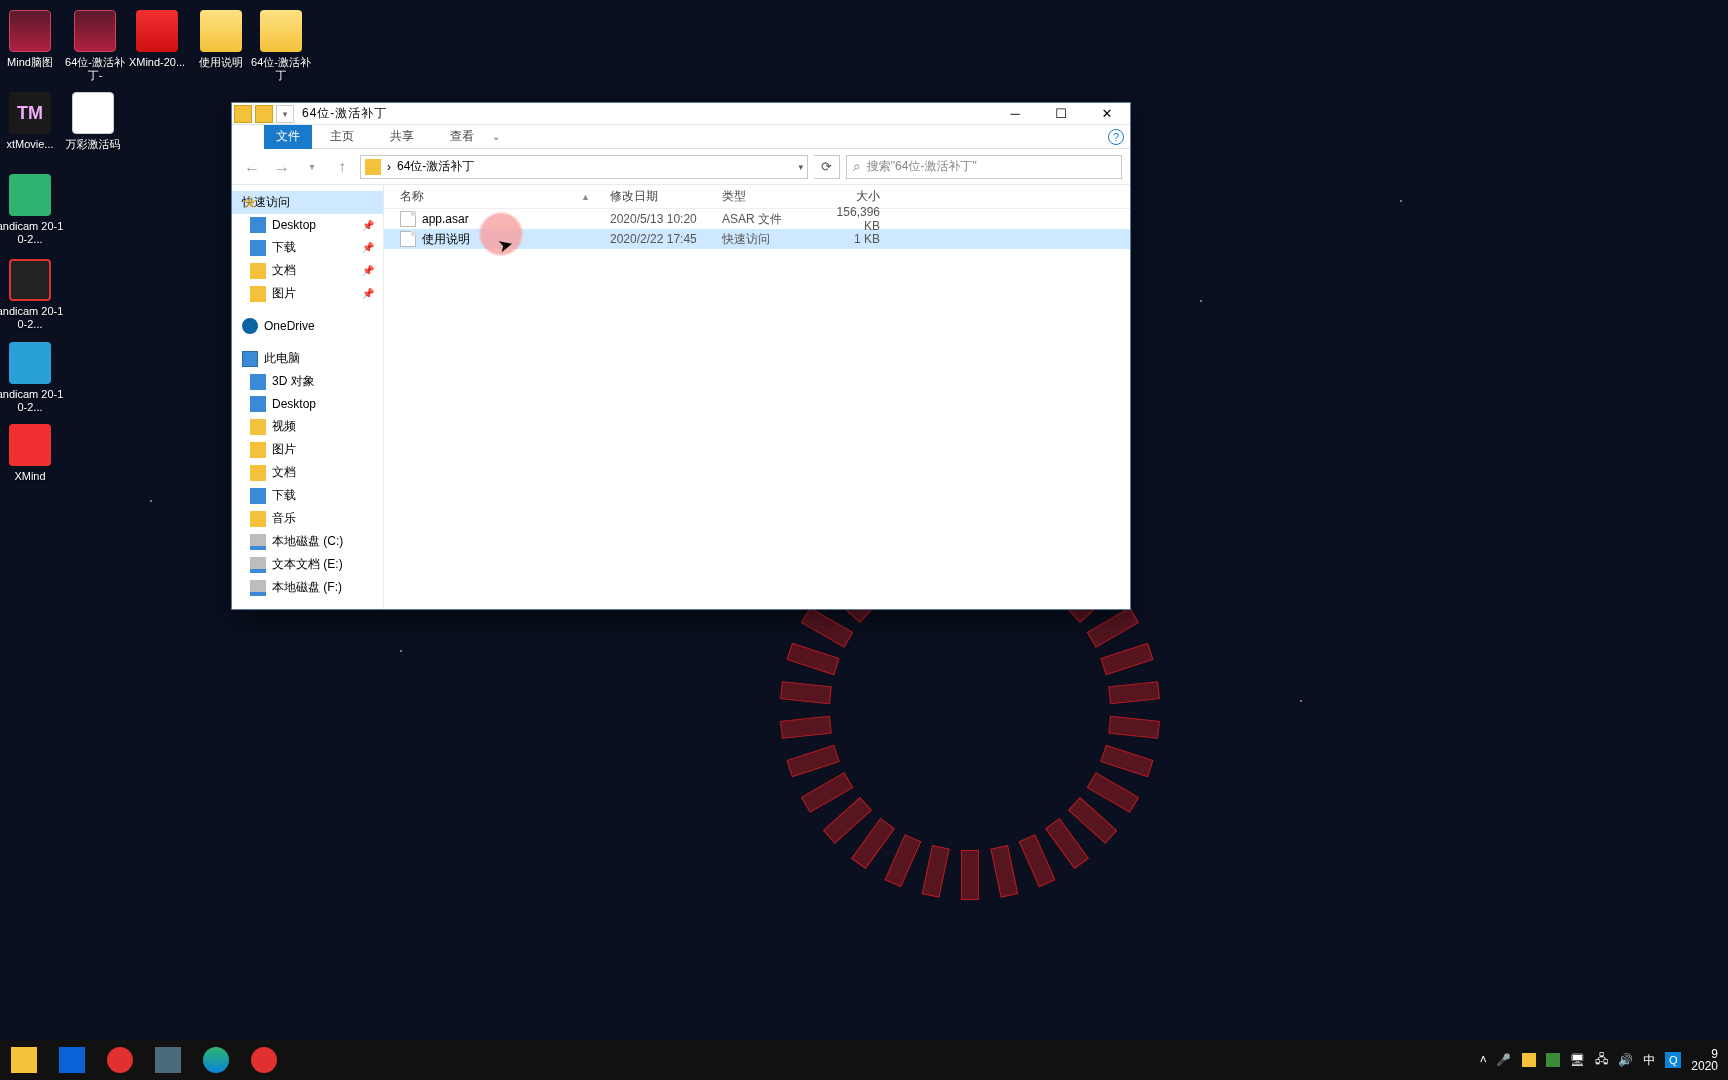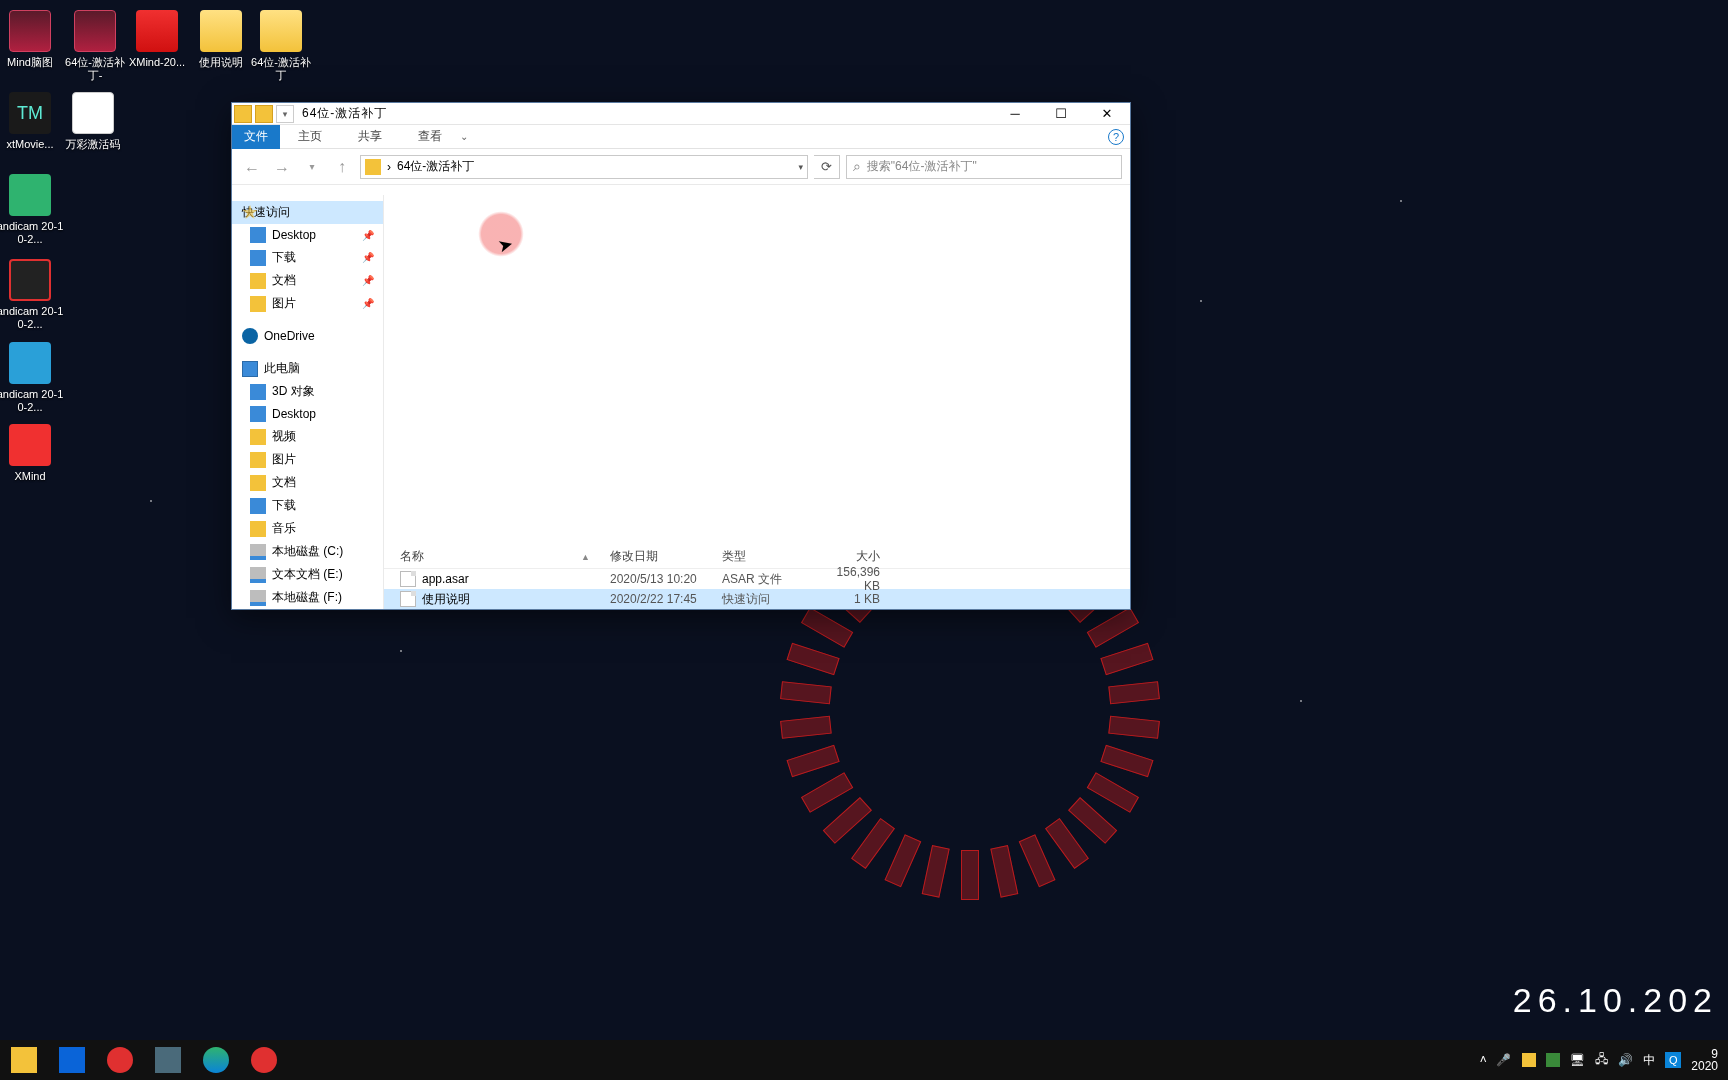--- a/index.html
+++ b/index.html
@@ -9,21 +9,21 @@
 .star { position:absolute; width:2px; height:2px; background:#fff; border-radius:50%; opacity:.6; }
 
 
 .desktop { position:absolute; top:0; left:0; }
 .di { width:70px; text-align:center; position:absolute; }
 .di .ic { width:42px; height:42px; margin:4px auto; border-radius:4px; }
 .di .lbl { font-size:11px; color:#fff; line-height:13px; word-break:break-all; text-shadow:0 1px 2px #000; }
 .ic-zip { background:linear-gradient(#5a1a2a,#b02040); border:1px solid #d04060; }
 .ic-xmind { background:linear-gradient(#f03030,#d01010); }
 .ic-folder { background:linear-gradient(#ffe183,#f3c23a); }
-.ic-tm { background:#1a1a1a; color:#5eead4; font-weight:normal; font-size:18px; display:flex; align-items:center; justify-content:center; }
+.ic-tm { background:#1a1a1a; color:#f0abfc; font-weight:bold; font-size:18px; display:flex; align-items:center; justify-content:center; }
 .ic-txt { background:#fff; border:1px solid #ccc; }
 .ic-mp4 { background:#2fb36f; border-radius:50%; }
 .ic-bandi { background:#222; border-radius:50%; border:2px solid #e03030; }
 .ic-wav { background:#2aa0d8; border-radius:6px; }
 .ic-xm2 { background:#f03030; border-radius:6px; }
 
 
 .ring { position:absolute; left:780px; top:520px; width:380px; height:380px; }
 .seg { position:absolute; width:18px; height:50px; background:rgba(200,30,30,.4); border:1px solid rgba(230,30,30,.7); top:0; left:181px; transform-origin:9px 190px; }
 
@@ -39,34 +39,34 @@
 .tray { position:absolute; right:0; bottom:0; height:40px; display:flex; align-items:center; color:#fff; font-size:12px; gap:10px; padding:0 10px; }
 
 
 .win { position:absolute; left:231px; top:102px; width:900px; height:508px; background:#fff; border:1px solid #5a7aa0; box-shadow:0 8px 30px rgba(0,0,0,.5); color:#000; display:flex; flex-direction:column; }
 .titlebar { height:22px; background:#fff; display:flex; align-items:center; font-size:12px; border-bottom:1px solid #e5e5e5; }
 .titlebar .qat { display:flex; gap:3px; margin-left:2px;}
 .titlebar .qat span{width:18px;height:18px;background:#f3c23a;border:1px solid #d5a020;}
 .titlebar .title { margin-left:8px; letter-spacing:1px;}
 .titlebar .ctrls { margin-left:auto; display:flex; }
 .titlebar .ctrls div { width:46px; height:22px; display:flex; align-items:center; justify-content:center; font-size:13px; }
-.ribbon { height:24px; background:#fff; display:flex; align-items:center; font-size:12px; border-bottom:1px solid #e2e2e2;}
+.ribbon { height:24px; background:#fff; display:flex; align-items:center; font-size:12px; border-bottom:1px solid #e2e2e2;margin-left:32px;}
 .tab-file { background:#1979ca; color:#fff; padding:0 12px; height:24px; display:flex; align-items:center;}
 .tab { padding:0 18px; color:#444;}
 .help { margin-left:auto; margin-right:6px; color:#1979ca; width:16px;height:16px;border:1px solid #1979ca;border-radius:50%;font-size:11px;text-align:center;line-height:14px;}
 .chev { margin-right:6px; font-size:10px;color:#666;}
 .nav { height:36px; display:flex; align-items:center; gap:6px; padding:0 8px; border-bottom:1px solid #e9e9e9;}
 .nav .arrow { width:24px; color:#9a9a9a; text-align:center; font-size:16px;}
 .addr { flex:1; height:24px; border:1px solid #c9c9c9; display:flex; align-items:center; padding:0 4px; font-size:12px; gap:6px;}
 .addr .fic{width:16px;height:16px;background:#f3c23a;}
 .addr .drop{margin-left:auto;font-size:9px;color:#555;}
 .refresh{width:26px;height:24px;border:1px solid #c9c9c9;border-left:none;text-align:center;line-height:22px;font-size:13px;color:#555;}
 .search { width:276px; height:24px; border:1px solid #c9c9c9; display:flex; align-items:center; padding:0 6px; font-size:12px; color:#888; gap:6px;}
 .search .mg::before{content:"⌕";color:#888;font-size:14px;}
-.body { flex:1; display:flex; overflow:hidden;align-items:flex-end;}
+.body { flex:1; display:flex; overflow:hidden;}
 .sidebar { width:152px; border-right:1px solid #eaeaea; background:#fff; font-size:12px; padding-top:6px;}
 .sidebar .grp { padding:3px 8px 3px 18px; display:flex; align-items:center; gap:6px; cursor:default;}
 .sidebar .grp.top{padding-left:10px;}
 .sidebar .grp.sel{background:#cde8ff;}
 .sidebar .gic{width:16px;height:16px;}
 .gic.star{background:#f3c23a;clip-path:polygon(50% 0,61% 35%,98% 35%,68% 57%,79% 91%,50% 70%,21% 91%,32% 57%,2% 35%,39% 35%);}
 .gic.blue{background:#3a8ad8;}
 .gic.mon{background:#3a8ad8;border:1px solid #2a6aa8;}
 .gic.drv{background:#bdbdbd;border-bottom:4px solid #3a8ad8;}
 .gic.cloud{background:#0a64a4;border-radius:50%;}
@@ -182,21 +182,20 @@
       <div class="ic ic-wav"></div>
       <div class="lbl">andicam 20-10-2...</div>
     </div>
     <div class="di" style="left: -5px; top: 420px;">
       <div class="ic ic-xm2"></div>
       <div class="lbl">XMind</div>
     </div>
   </div>
 
 <div class="clock">
-  <div class="d">26.10.202</div>
 </div>
 
 <div class="win">
   <div class="titlebar">
     <div class="qat">
       <span></span>
       <span></span>
       <span style="background:#fff;border-color:#ccc;font-size:9px;line-height:16px;text-align:center;color:#666">▾</span>
     </div>
     <div class="title">64位-激活补丁</div>

